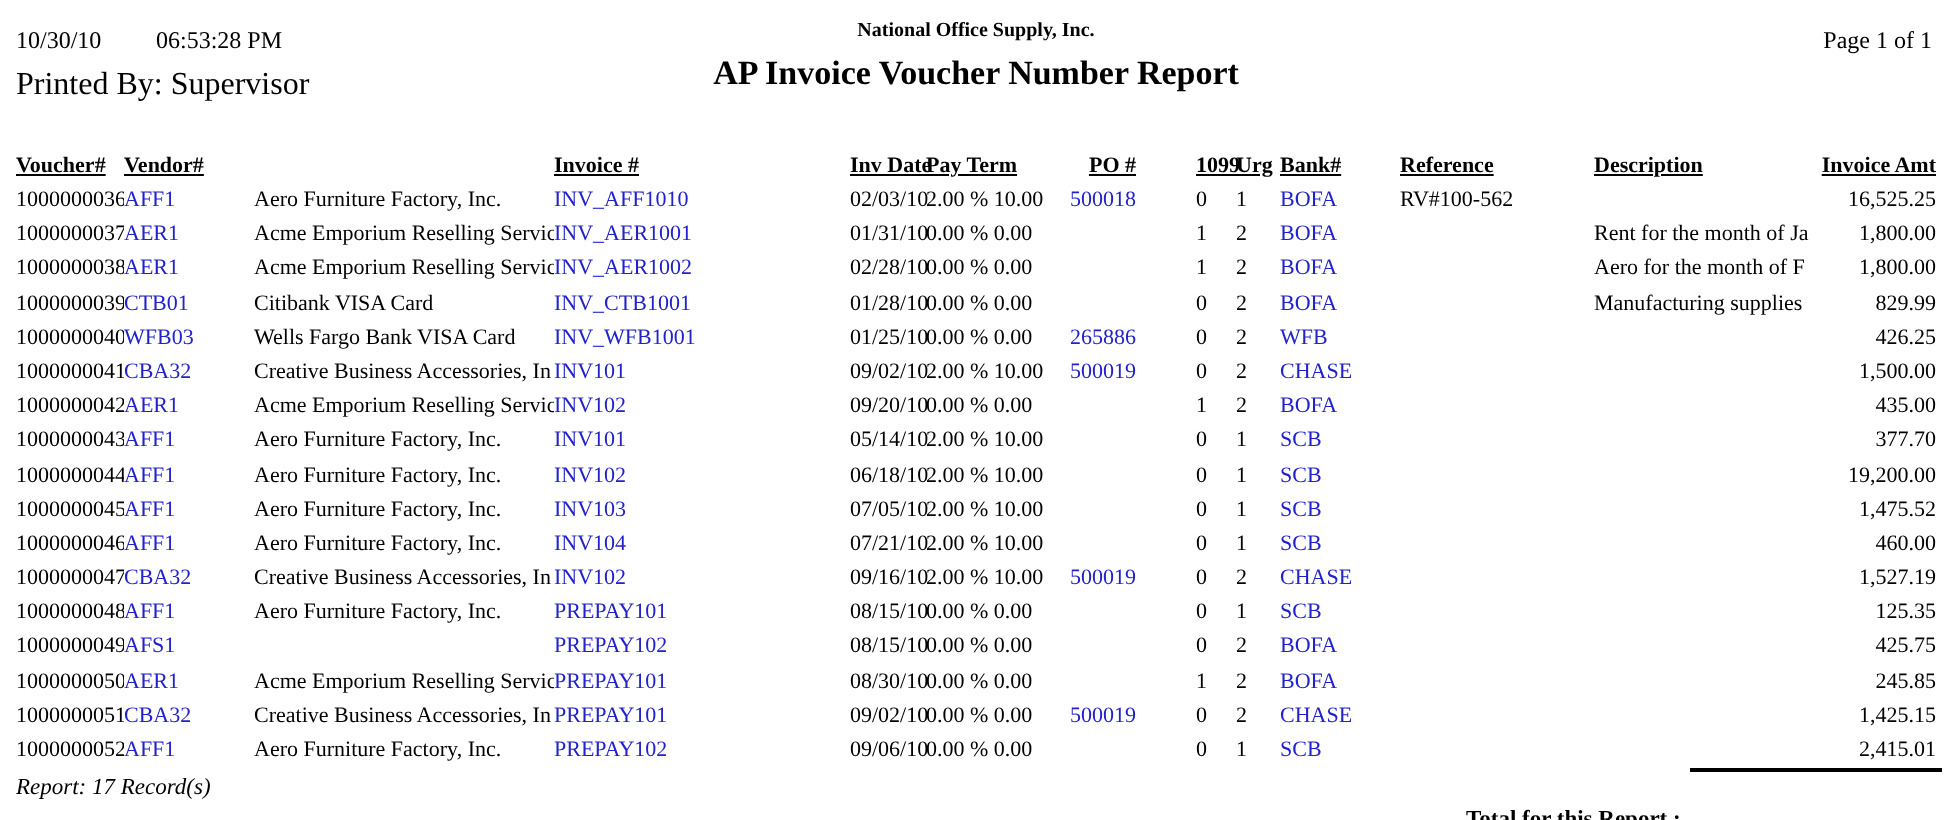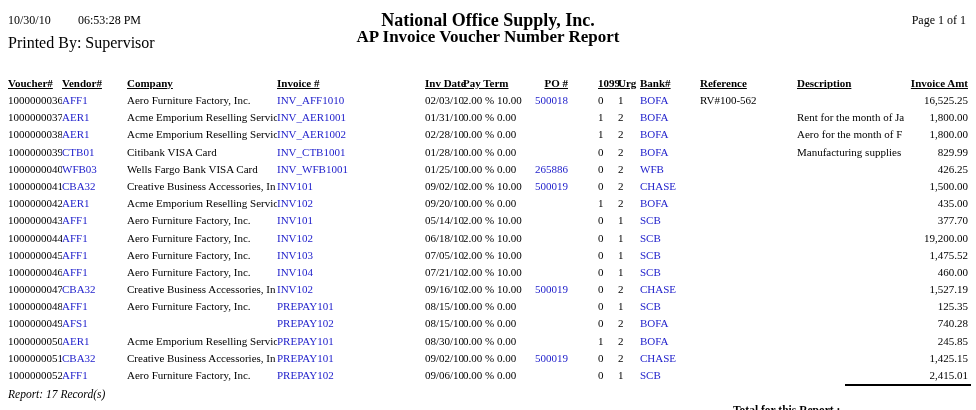--- a/index.html
+++ b/index.html
@@ -5,21 +5,21 @@
   * { margin:0; padding:0; box-sizing:border-box; }
   html,body { width:976px; height:410px; background:#ffffff; overflow:hidden; }
   body { position:relative; font-family:"Liberation Serif","DejaVu Serif",serif; color:#000; }
 
   .abs { position:absolute; white-space:nowrap; }
 
   
   .hdr-date    { left:8px;  top:13px; font-size:12px; }
   .hdr-time    { left:78px; top:13px; font-size:12px; }
   .printed-by  { left:8px;  top:34px; font-size:16px; }
-  .company-nm  { left:0; right:0; top:10px; text-align:center; font-weight:bold; font-size:18px; }
+  .company-nm  { left:0; right:0; top:10px; text-align:center; font-weight:bold; font-size:10px; }
   .rpt-title   { left:0; right:0; top:27px; text-align:center; font-weight:bold; font-size:17px; }
   .page-info   { right:10px; top:13px; font-size:12px; }
 
   
   .thead { position:absolute; left:0; top:77px; width:976px; height:16px; font-weight:bold; font-size:11px; }
   .thead span { position:absolute; text-decoration:underline; white-space:nowrap; }
   .tbody { position:absolute; left:0; top:92px; width:976px; }
   .trow  { position:relative; width:976px; height:17.2px; font-size:11px; }
   .trow span { position:absolute; top:2px; white-space:nowrap; overflow:hidden; }
 
@@ -52,21 +52,20 @@
 <div class="abs hdr-date">10/30/10</div>
 <div class="abs hdr-time">06:53:28 PM</div>
 <div class="abs printed-by">Printed By: Supervisor</div>
 <div class="abs company-nm">National Office Supply, Inc.</div>
 <div class="abs rpt-title">AP Invoice Voucher Number Report</div>
 <div class="abs page-info">Page 1 of 1</div>
 
 <div class="thead">
   <span class="c-voucher">Voucher#</span>
   <span class="c-vendor">Vendor#</span>
-  <span class="c-company">Company</span>
   <span class="c-invoice">Invoice #</span>
   <span class="c-invdate">Inv Date</span>
   <span class="c-payterm">Pay Term</span>
   <span class="c-po">PO #</span>
   <span class="c-1099">1099</span>
   <span class="c-urg">Urg</span>
   <span class="c-bank">Bank#</span>
   <span class="c-ref">Reference</span>
   <span class="c-desc">Description</span>
   <span class="c-amt">Invoice Amt</span>
@@ -274,21 +273,21 @@
       <span class="c-vendor">AFS1</span>
       <span class="c-invoice">PREPAY102</span>
       <span class="c-invdate">08/15/10</span>
       <span class="c-payterm">0.00 % 0.00</span>
       <span class="c-po"></span>
       <span class="c-1099">0</span>
       <span class="c-urg">2</span>
       <span class="c-bank">BOFA</span>
       <span class="c-ref"></span>
       <span class="c-desc"></span>
-      <span class="c-amt">740.28</span>
+      <span class="c-amt">425.75</span>
     </div>
     <div class="trow">
       <span class="c-voucher">1000000050</span>
       <span class="c-vendor">AER1</span>
       <span class="c-company">Acme Emporium Reselling Servic</span>
       <span class="c-invoice">PREPAY101</span>
       <span class="c-invdate">08/30/10</span>
       <span class="c-payterm">0.00 % 0.00</span>
       <span class="c-po"></span>
       <span class="c-1099">1</span>

